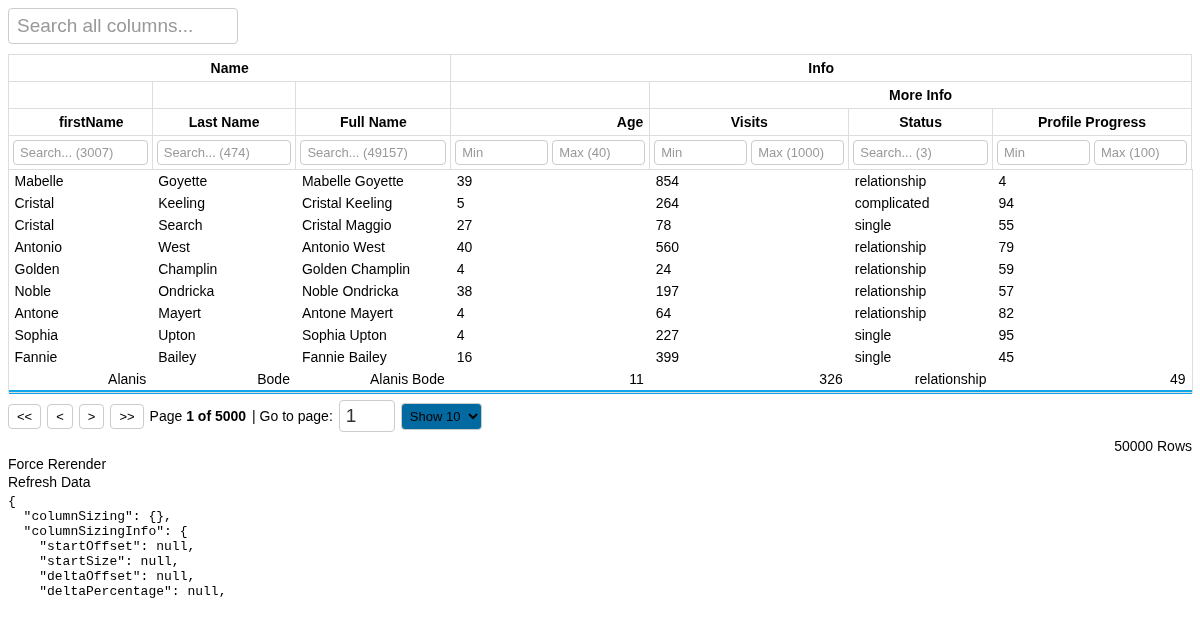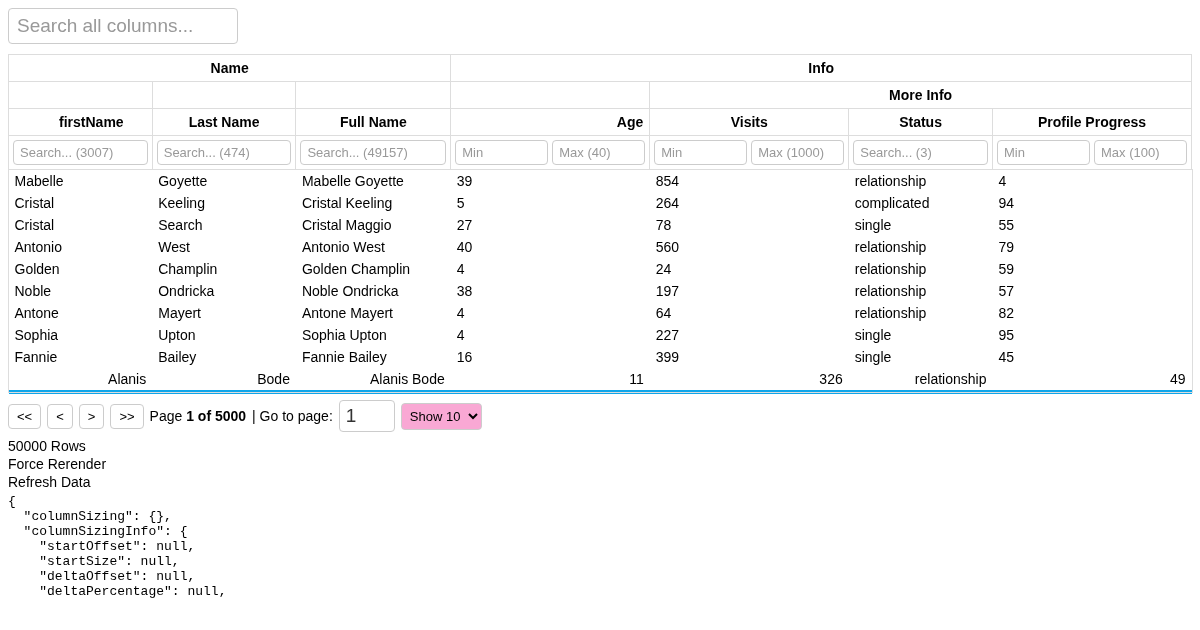--- a/index.html
+++ b/index.html
@@ -86,28 +86,28 @@
       font-size: 13px;
       cursor: pointer;
       font-family: inherit;
     }
     .pagination select {
       border: 1px solid #ccc;
       border-radius: 4px;
       padding: 4px 4px;
       font-size: 13px;
       font-family: inherit;
-      background: #f9a8d4;
+      background: #0369a1;
     }
     .pagination .goto-input {
       width: 56px;
       padding: 4px 6px;
     }
     .page-label { white-space: nowrap; }
-    .info-line { margin-top: 6px; }
+    .info-line { margin-top: 6px; text-align: right; }
     .link-line { margin-top: 2px; }
     pre {
       font-family: "Courier New", Courier, monospace;
       font-size: 13px;
       margin: 4px 0 0 0;
       white-space: pre;
     }
     .col-fn { width: 130px; padding-left: 28px; }
     .col-ln { width: 130px; }
     .col-full { width: 140px; }

